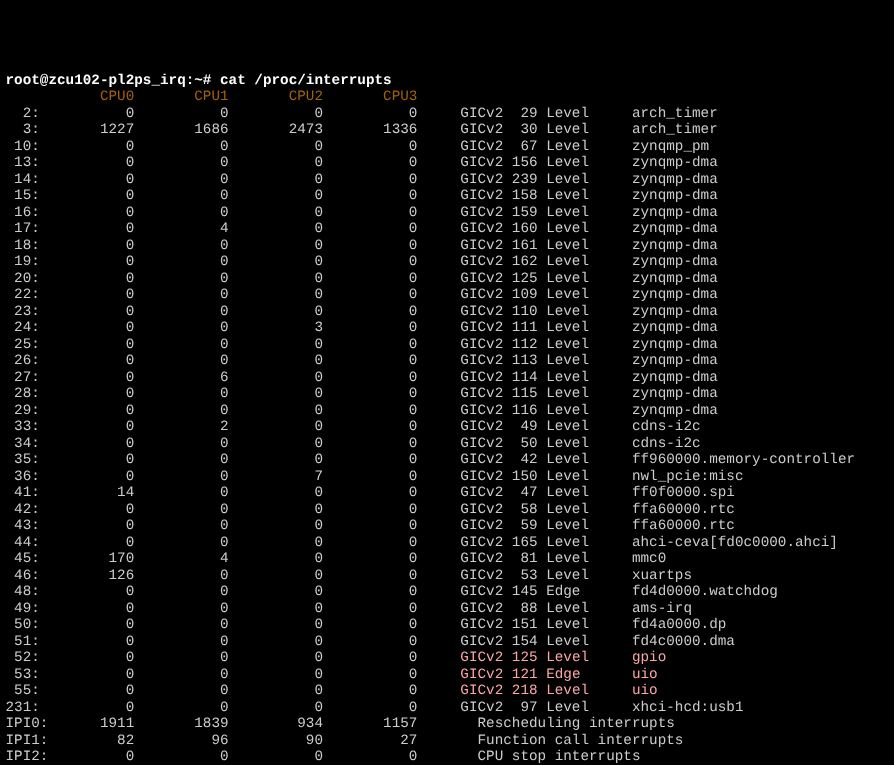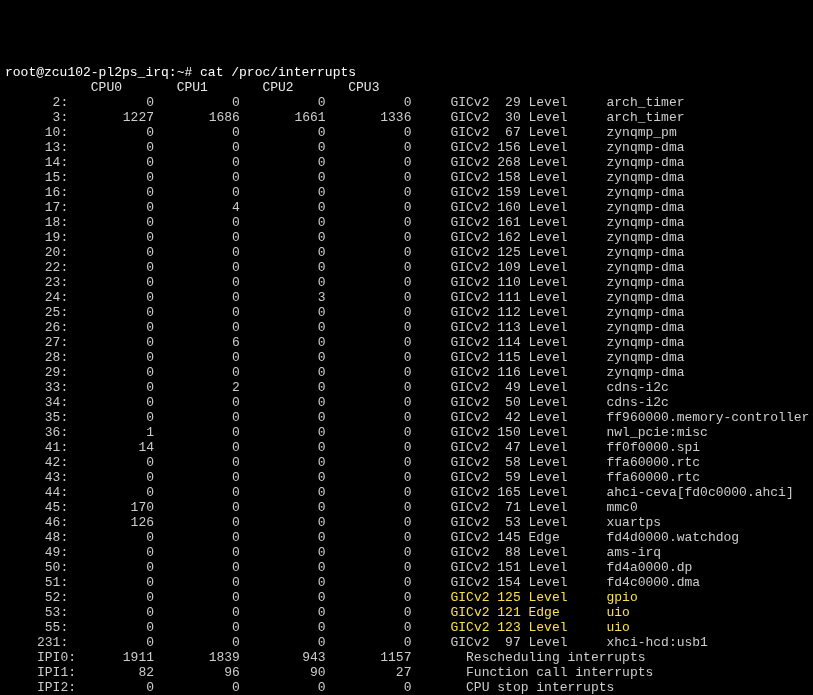--- a/index.html
+++ b/index.html
@@ -5,70 +5,70 @@
   body {
     background: #000;
     color: #ccc;
     font-family: 'Courier New', monospace;
     font-size: 13px;
     margin: 0;
     padding: 5px;
     white-space: pre;
     line-height: 15px;
   }
-  .row { color: #ccc; margin-left: 32px; }
-  .hl { color: #fde047; }
-  .header-row { color: #e5e5e5; }
-  .cmd { color: #fff; }
+  .row { color: #ccc; }
+  .hl { color: #fca5a5; }
+  .header-row { color: #a16207; }
+  .cmd { color: #fff; font-weight: bold; }
 </style>
 </head>
 <body>
 
 
 
 <div id="out"><span class="cmd">root@zcu102-pl2ps_irq:~# cat /proc/interrupts</span>
 <span class="header-row">           CPU0       CPU1       CPU2       CPU3</span>
 <span class="row">  2:          0          0          0          0     GICv2  29 Level     arch_timer</span>
-<span class="row">  3:       1227       1686       1661       1336     GICv2  30 Level     arch_timer</span>
+<span class="row">  3:       1227       1686       2473       1336     GICv2  30 Level     arch_timer</span>
 <span class="row"> 10:          0          0          0          0     GICv2  67 Level     zynqmp_pm</span>
 <span class="row"> 13:          0          0          0          0     GICv2 156 Level     zynqmp-dma</span>
-<span class="row"> 14:          0          0          0          0     GICv2 268 Level     zynqmp-dma</span>
+<span class="row"> 14:          0          0          0          0     GICv2 239 Level     zynqmp-dma</span>
 <span class="row"> 15:          0          0          0          0     GICv2 158 Level     zynqmp-dma</span>
 <span class="row"> 16:          0          0          0          0     GICv2 159 Level     zynqmp-dma</span>
 <span class="row"> 17:          0          4          0          0     GICv2 160 Level     zynqmp-dma</span>
 <span class="row"> 18:          0          0          0          0     GICv2 161 Level     zynqmp-dma</span>
 <span class="row"> 19:          0          0          0          0     GICv2 162 Level     zynqmp-dma</span>
 <span class="row"> 20:          0          0          0          0     GICv2 125 Level     zynqmp-dma</span>
 <span class="row"> 22:          0          0          0          0     GICv2 109 Level     zynqmp-dma</span>
 <span class="row"> 23:          0          0          0          0     GICv2 110 Level     zynqmp-dma</span>
 <span class="row"> 24:          0          0          3          0     GICv2 111 Level     zynqmp-dma</span>
 <span class="row"> 25:          0          0          0          0     GICv2 112 Level     zynqmp-dma</span>
 <span class="row"> 26:          0          0          0          0     GICv2 113 Level     zynqmp-dma</span>
 <span class="row"> 27:          0          6          0          0     GICv2 114 Level     zynqmp-dma</span>
 <span class="row"> 28:          0          0          0          0     GICv2 115 Level     zynqmp-dma</span>
 <span class="row"> 29:          0          0          0          0     GICv2 116 Level     zynqmp-dma</span>
 <span class="row"> 33:          0          2          0          0     GICv2  49 Level     cdns-i2c</span>
 <span class="row"> 34:          0          0          0          0     GICv2  50 Level     cdns-i2c</span>
 <span class="row"> 35:          0          0          0          0     GICv2  42 Level     ff960000.memory-controller</span>
-<span class="row"> 36:          1          0          0          0     GICv2 150 Level     nwl_pcie:misc</span>
+<span class="row"> 36:          0          0          7          0     GICv2 150 Level     nwl_pcie:misc</span>
 <span class="row"> 41:         14          0          0          0     GICv2  47 Level     ff0f0000.spi</span>
 <span class="row"> 42:          0          0          0          0     GICv2  58 Level     ffa60000.rtc</span>
 <span class="row"> 43:          0          0          0          0     GICv2  59 Level     ffa60000.rtc</span>
 <span class="row"> 44:          0          0          0          0     GICv2 165 Level     ahci-ceva[fd0c0000.ahci]</span>
-<span class="row"> 45:        170          0          0          0     GICv2  71 Level     mmc0</span>
+<span class="row"> 45:        170          4          0          0     GICv2  81 Level     mmc0</span>
 <span class="row"> 46:        126          0          0          0     GICv2  53 Level     xuartps</span>
 <span class="row"> 48:          0          0          0          0     GICv2 145 Edge      fd4d0000.watchdog</span>
 <span class="row"> 49:          0          0          0          0     GICv2  88 Level     ams-irq</span>
 <span class="row"> 50:          0          0          0          0     GICv2 151 Level     fd4a0000.dp</span>
 <span class="row"> 51:          0          0          0          0     GICv2 154 Level     fd4c0000.dma</span>
 <span class="row"> 52:          0          0          0          0<span class="hl">     GICv2 125 Level     gpio</span></span>
 <span class="row"> 53:          0          0          0          0<span class="hl">     GICv2 121 Edge      uio</span></span>
-<span class="row"> 55:          0          0          0          0<span class="hl">     GICv2 123 Level     uio</span></span>
+<span class="row"> 55:          0          0          0          0<span class="hl">     GICv2 218 Level     uio</span></span>
 <span class="row">231:          0          0          0          0     GICv2  97 Level     xhci-hcd:usb1</span>
-<span class="row">IPI0:      1911       1839        943       1157       Rescheduling interrupts</span>
+<span class="row">IPI0:      1911       1839        934       1157       Rescheduling interrupts</span>
 <span class="row">IPI1:        82         96         90         27       Function call interrupts</span>
 <span class="row">IPI2:         0          0          0          0       CPU stop interrupts</span>
 
 
 
 
 </div>
 
 
 

